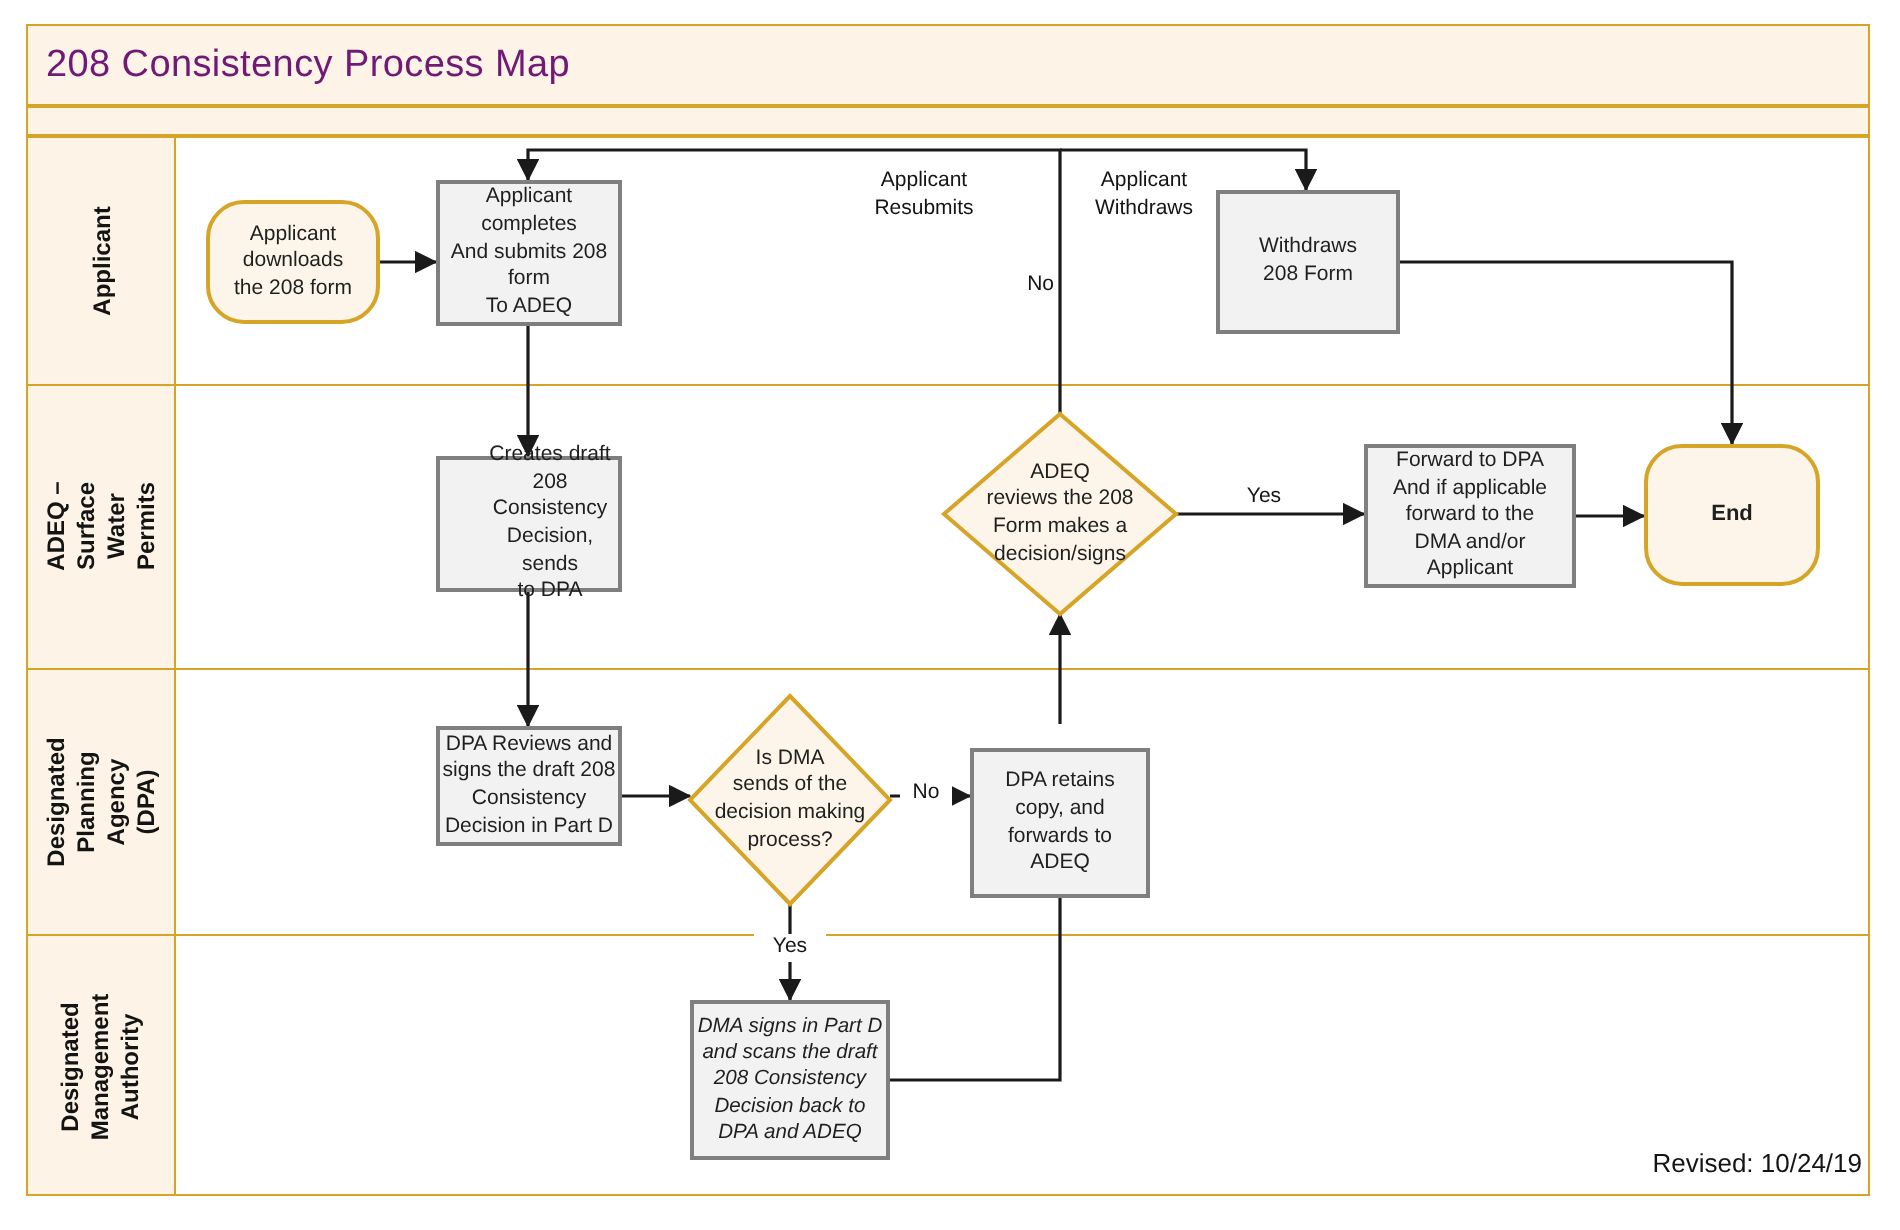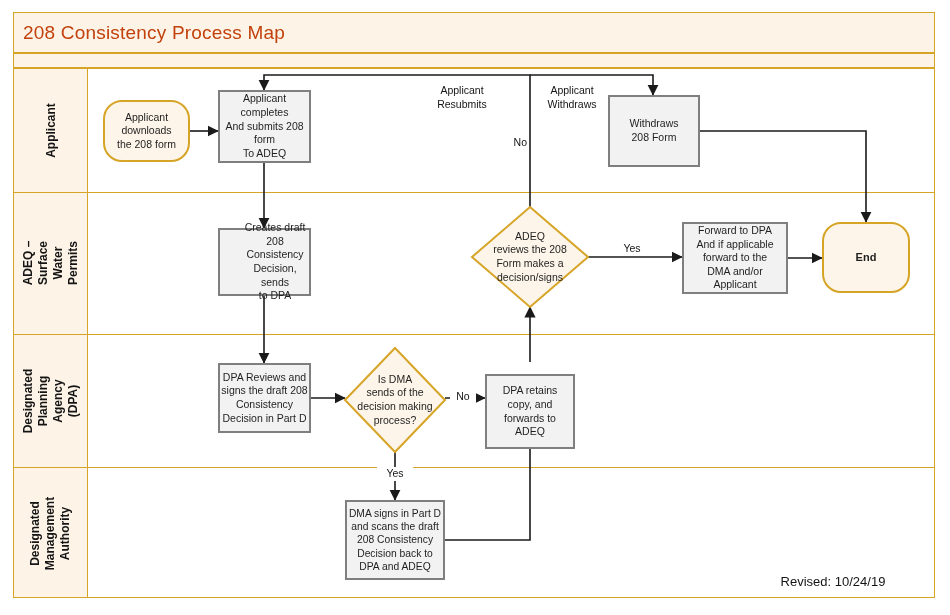--- a/index.html
+++ b/index.html
@@ -2,21 +2,21 @@
 <html><head>
 <meta charset="utf-8">
 <style>
   html,body{margin:0;padding:0;background:#ffffff;}
   body{width:950px;height:615px;position:relative;font-family:"Liberation Sans",sans-serif;color:#1f1f1f;overflow:hidden;}
 
   .abs{position:absolute;}
 
   
   .title-box{left:13px;top:12px;width:922px;height:41px;background:#FDF4E7;border:1.5px solid #D6A426;box-sizing:border-box;display:flex;align-items:center;}
-  .title-text{font-size:19px;padding-left:9px;letter-spacing:.2px;color:#c2410c;}
+  .title-text{font-size:19px;padding-left:9px;letter-spacing:.2px;color:#701a75;}
   .strip{left:13px;top:53px;width:922px;height:15px;background:#FDF4E7;border:1.5px solid #D6A426;box-sizing:border-box;}
   .frame{left:13px;top:68px;width:922px;height:530px;border:1.5px solid #D6A426;box-sizing:border-box;background:#ffffff;}
   .label-col{position:absolute;left:0;top:0;width:74px;height:100%;background:#FDF4E7;border-right:1px solid #D6A426;box-sizing:border-box;}
   .h-div{position:absolute;left:0;width:100%;height:0;border-top:1px solid #D6A426;}
   .lane-cell{position:absolute;left:0;width:74px;display:flex;align-items:center;justify-content:center;}
   .lane-label{transform:rotate(-90deg);white-space:pre-line;text-align:center;font-weight:bold;font-size:12px;line-height:1.25;color:#141414;}
 
   
   .wires{left:0;top:0;width:950px;height:615px;pointer-events:none;z-index:2;}
 
@@ -25,21 +25,21 @@
   .proc{background:#F2F2F2;border:2px solid #7F7F7F;}
   .terminal{background:#FDF5E9;border:2.5px solid #D6A426;border-radius:19px;}
   .diamond-text{position:absolute;display:flex;align-items:center;justify-content:center;text-align:center;font-size:10.5px;line-height:1.3;white-space:pre-line;z-index:3;}
 
   
   .edge-label{position:absolute;font-size:10.5px;line-height:1.3;white-space:pre-line;z-index:4;color:#141414;}
   .center{text-align:center;}
   .right{text-align:right;}
   .onwire{background:#ffffff;}
 
-  .revised{position:absolute;left:735px;top:574px;width:196px;text-align:center;font-size:13px;color:#141414;z-index:4;}
+  .revised{position:absolute;left:735px;top:574px;width:196px;text-align:right;font-size:13px;color:#141414;z-index:4;}
 </style>
 </head>
 <body>
 
 <div class="abs title-box">
   <span class="title-text">208 Consistency Process Map</span>
 </div>
 
 <div class="abs strip"></div>
 
@@ -118,36 +118,36 @@
 decision/signs</div>
 
 <div class="node proc" style="left:682px;top:222px;width:106px;height:72px;">Forward to DPA
 And if applicable
 forward to the
 DMA and/or
 Applicant</div>
 
 <div class="node terminal" style="left:822px;top:222px;width:88px;height:71px;font-size:11px;font-weight:bold;">End</div>
 
-<div class="node proc" style="left:218px;top:363px;width:93px;height:70px;">DPA Reviews and
+<div class="node proc" style="left:218px;top:363px;width:93px;height:60px;">DPA Reviews and
 signs the draft 208
 Consistency
 Decision in Part D</div>
 
 <div class="diamond-text" style="left:343px;top:356px;width:104px;height:88px;">Is DMA
 sends of the
 decision making
 process?</div>
 
 <div class="node proc" style="left:485px;top:374px;width:90px;height:75px;">DPA retains
 copy, and
 forwards to
 ADEQ</div>
 
-<div class="node proc" style="left:345px;top:500px;width:100px;height:80px;font-size:10.3px;">DMA signs in Part D
+<div class="node proc" style="left:345px;top:500px;width:100px;height:80px;font-size:10.3px;font-style:italic;">DMA signs in Part D
 and scans the draft
 208 Consistency
 Decision back to
 DPA and ADEQ</div>
 
 <div class="edge-label center" style="left:420px;top:84px;width:84px;">Applicant
 Resubmits</div>
 <div class="edge-label center" style="left:530px;top:84px;width:84px;">Applicant
 Withdraws</div>
 <div class="edge-label right" style="left:494px;top:136px;width:33px;">No</div>

